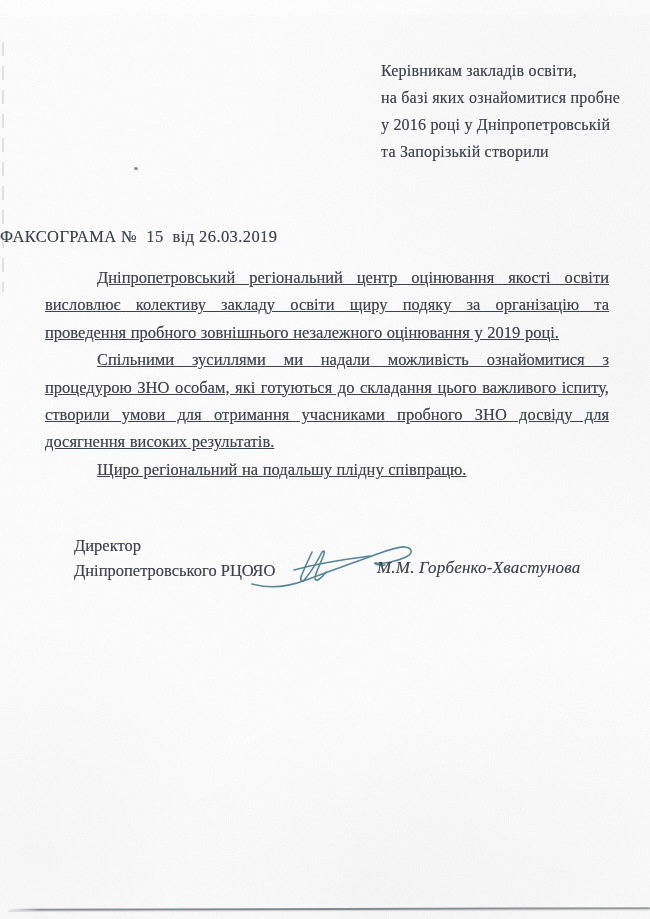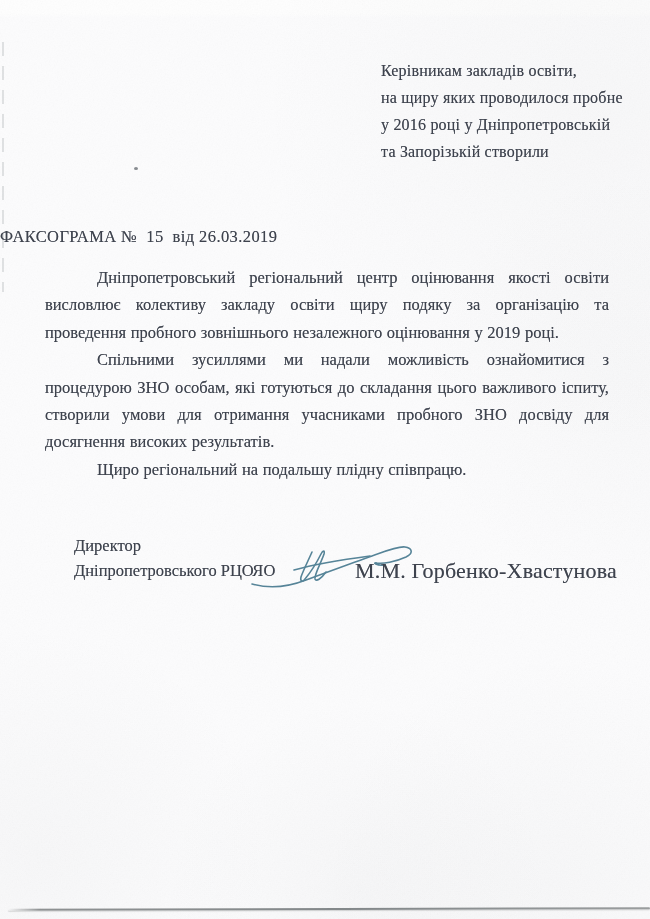--- a/index.html
+++ b/index.html
@@ -34,30 +34,30 @@
     letter-spacing:0.2px;
   }
   .subject{
     position:absolute;left:0;top:227px;width:650px;
     text-align:left;font-size:16.5px;
     white-space:pre;letter-spacing:0.4px;
   }
   .bodytext{
     position:absolute;left:45px;top:264px;width:564px;
     font-size:16.5px;line-height:27.4px;
-    text-align:justify;word-spacing:0.5px;
+    text-align:justify;word-spacing:0.5px;text-decoration:underline;
   }
   .bodytext p{margin:0;text-indent:52px;}
   .sig-titles{
     position:absolute;left:74px;top:534px;
     font-size:16.5px;line-height:24.5px;
   }
   .sig-name{
-    position:absolute;left:355px;top:558px;
-    font-size:22px;letter-spacing:0.2px;
+    position:absolute;left:377px;top:558px;
+    font-size:17px;letter-spacing:0.2px;font-style:italic;
   }
   .sig-scribble{
     position:absolute;left:250px;top:538px;
   }
   .edge-bottom{
     position:absolute;left:8px;top:908px;width:642px;height:2px;
     background:linear-gradient(to right, rgba(142,145,146,0) 0%, #8e9192 5%, #83888a 55%, #9a9d9e 100%);
     transform:rotate(-0.15deg);
     border-radius:1px;
     box-shadow:0 1px 1px rgba(140,143,144,0.35);
@@ -85,21 +85,21 @@
     </filter>
     <rect width="650" height="919" filter="url(#paperNoise)"></rect>
   </svg>
 
   <div class="edge-left"></div>
   <div class="speck"></div>
   <div class="edge-bottom"></div>
 
   <div class="recipient ink">
     <div>Керівникам закладів освіти,</div>
-    <div>на щиру яких проводилося пробне</div>
+    <div>на базі яких ознайомитися пробне</div>
     <div>у 2016 році у Дніпропетровській</div>
     <div>та Запорізькій створили</div>
   </div>
 
   <div class="subject ink">ФАКСОГРАМА №  15  від 26.03.2019</div>
 
   <div class="bodytext ink">
     <p>Дніпропетровський регіональний центр оцінювання якості освіти висловлює колективу закладу освіти щиру подяку за організацію та проведення пробного зовнішнього незалежного оцінювання у 2019 році.</p>
     <p>Спільними зусиллями ми надали можливість ознайомитися з процедурою ЗНО особам, які готуються до складання цього важливого іспиту, створили умови для отримання учасниками пробного ЗНО досвіду для досягнення високих результатів.</p>
     <p>Щиро регіональний на подальшу плідну співпрацю.</p>

